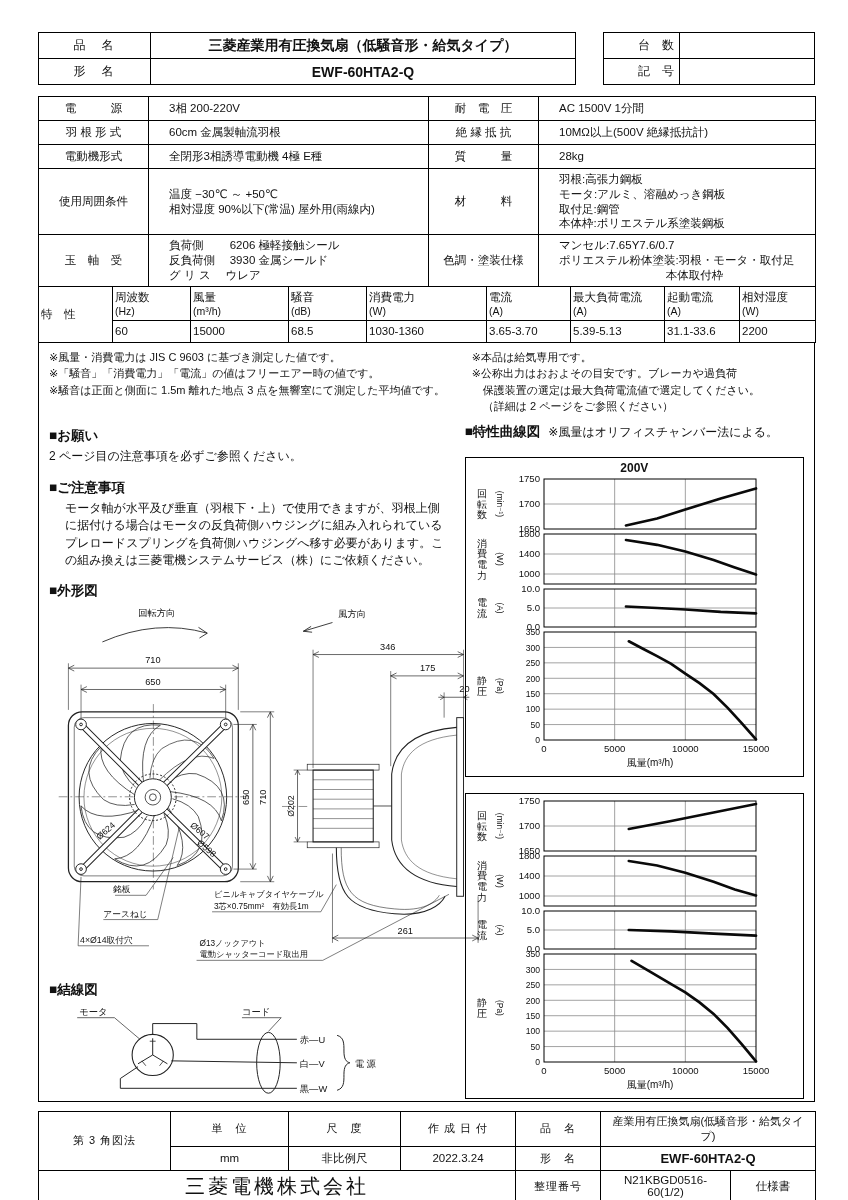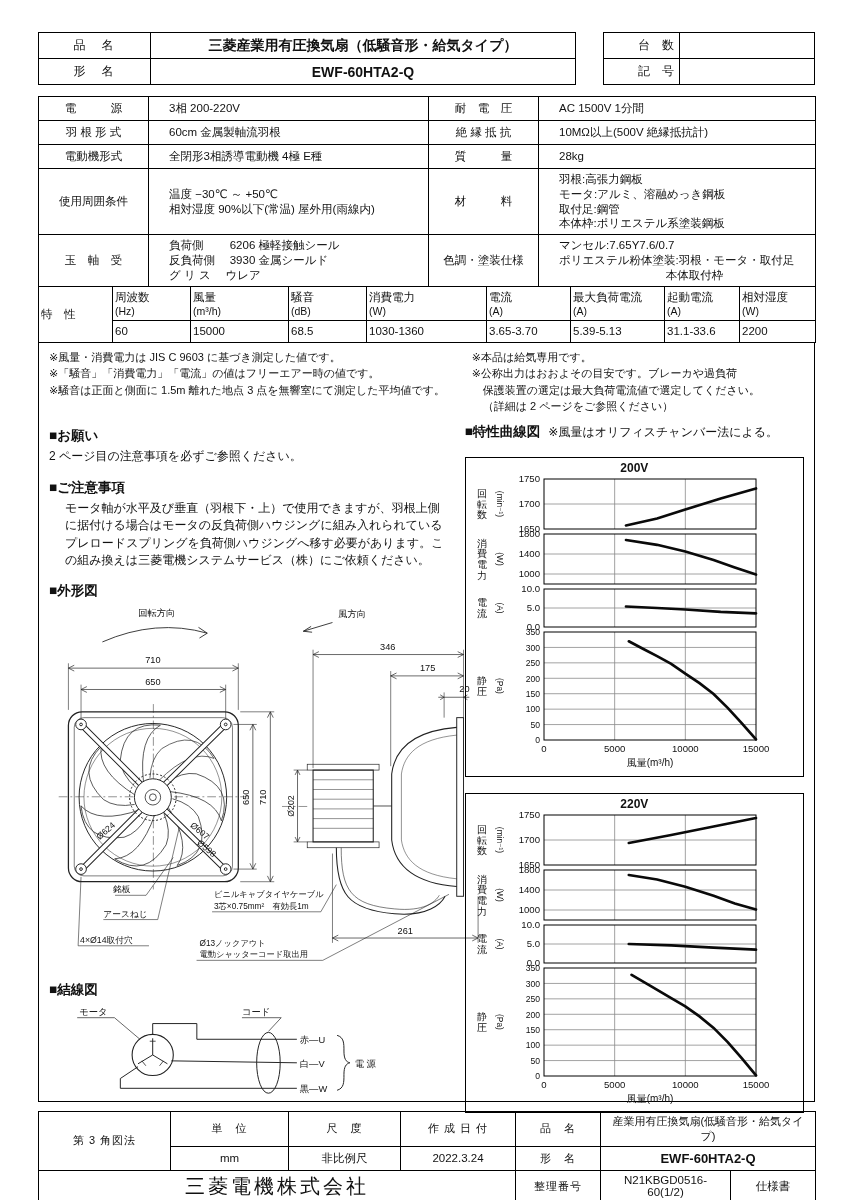--- a/index.html
+++ b/index.html
@@ -448,21 +448,20 @@
                 <text x="12" y="219.89999999999998" text-anchor="middle" font-size="10" fill="#111">圧</text>
                 <text x="27" y="211" text-anchor="middle" font-size="8.4" fill="#111" transform="rotate(90 27 211)">(Pa)</text>
                 <text x="74" y="277" text-anchor="middle" font-size="9.6" fill="#111">0</text>
                 <text x="144.66666666666666" y="277" text-anchor="middle" font-size="9.6" fill="#111">5000</text>
                 <text x="215.33333333333331" y="277" text-anchor="middle" font-size="9.6" fill="#111">10000</text>
                 <text x="286" y="277" text-anchor="middle" font-size="9.6" fill="#111">15000</text>
                 <text x="180" y="291" text-anchor="middle" font-size="10" fill="#111">風量(m³/h)</text>
               </svg></div>
         </div>
         <div class="chart-box">
-          <div class="chart-title">220V</div>
           <div class="chart-canvas"><svg width="302" height="295" viewBox="0 0 302 295">
                 <line x1="144.66666666666666" y1="4" x2="144.66666666666666" y2="54" stroke="#8a8a8a" stroke-width="0.8"></line>
                 <line x1="215.33333333333331" y1="4" x2="215.33333333333331" y2="54" stroke="#8a8a8a" stroke-width="0.8"></line>
                 <text x="70" y="57.3" text-anchor="end" font-size="9.6" fill="#111">1650</text>
                 <line x1="74" y1="29" x2="286" y2="29" stroke="#8a8a8a" stroke-width="0.8"></line>
                 <text x="70" y="32.3" text-anchor="end" font-size="9.6" fill="#111">1700</text>
                 <text x="70" y="7.3" text-anchor="end" font-size="9.6" fill="#111">1750</text>
                 <rect x="74" y="4" width="212" height="50" fill="none" stroke="#000" stroke-width="1"></rect>
                 <polyline points="158.8,32.0 201.2,24.0 243.6,15.5 286.0,7.0" fill="none" stroke="#0a0a0a" stroke-width="2.7" stroke-linecap="round"></polyline>
                 <text x="12" y="22" text-anchor="middle" font-size="10" fill="#111">回</text>

